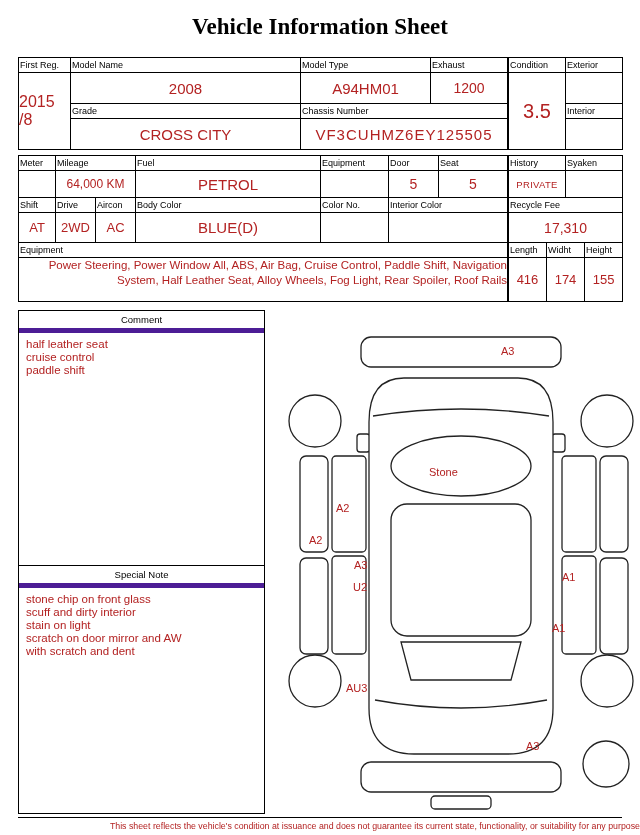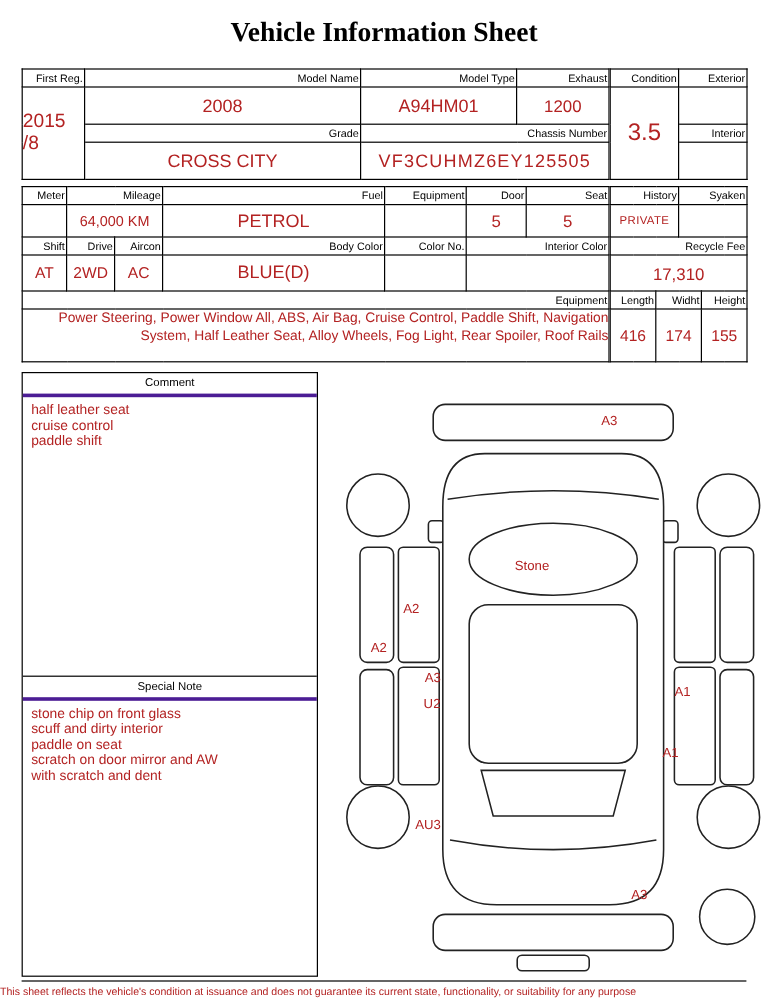--- a/index.html
+++ b/index.html
@@ -2,37 +2,37 @@
 <html><head>
 <meta charset="utf-8">
 <style>
   html,body{margin:0;padding:0;background:#fff;}
   .sheet{position:relative;width:640px;height:835px;background:#fff;
          font-family:"Liberation Sans",sans-serif;color:#111;overflow:hidden;}
   .title{position:absolute;top:14px;left:0;width:100%;text-align:center;
          font-family:"Liberation Serif",serif;font-size:23px;font-weight:600;color:#000;}
   .tbl{position:absolute;border-collapse:collapse;table-layout:fixed;background:#fff;border:1.5px solid #000;}
   .tbl th,.tbl td{border:1px solid #000;padding:0;overflow:hidden;}
-  .hrow th{height:14px;font-size:9px;font-weight:normal;color:#000;text-align:right;vertical-align:middle;padding:0 1px;}
+  .hrow th{height:14px;font-size:9px;font-weight:normal;color:#000;text-align:left;vertical-align:middle;padding:0 1px;}
   .val{color:#b32222;text-align:center;vertical-align:middle;font-size:14px;}
   .v12{font-size:12px}.v13{font-size:13px}.v15{font-size:15px}
   .v20{font-size:20px}.v95{font-size:9.5px;letter-spacing:.3px}
   .sp1{letter-spacing:1px}
   .firstreg{white-space:pre-line;text-align:left;padding-left:5px;font-size:16px;line-height:1.15;}
   .eqtext{font-size:11.5px;color:#b32222;text-align:right;vertical-align:top;padding:2px 5px;line-height:1.3;}
   .cbox{position:absolute;border:1.5px solid #000;background:#fff;}
-  .chead{height:17px;border-bottom:3px solid #4c1d95;font-size:9.5px;color:#000;
+  .chead{height:17px;border-bottom:5px solid #4c1d95;font-size:9.5px;color:#000;
          display:flex;align-items:center;justify-content:center;}
   .chead2{border-top:1px solid #000;}
   .cbody{padding:5px 7px 0 7px;box-sizing:border-box;}
   .cline{font-size:11.5px;color:#b32222;line-height:1.14;}
   .diagram{position:absolute;}
   .mark{position:absolute;font-size:11px;color:#b32222;white-space:nowrap;}
   .footer-rule{position:absolute;left:18px;right:18px;top:817px;border-top:1.5px solid #000;}
-  .footer{position:absolute;top:821px;left:0;width:100%;text-align:left;font-size:8.8px;color:#b32222;}
+  .footer{position:absolute;top:821px;left:0;width:100%;text-align:right;font-size:8.8px;color:#b32222;}
 </style>
 </head>
 <body>
 
 <div class="sheet">
 
   <div class="title">Vehicle Information Sheet</div>
 
   <table class="tbl" style="left:18px;top:57px;width:489px">
     <colgroup>
@@ -182,21 +182,21 @@
     <div class="chead">Comment</div>
     <div class="cbody" style="height:232px">
       <div class="cline">half leather seat</div>
       <div class="cline">cruise control</div>
       <div class="cline">paddle shift</div>
     </div>
     <div class="chead chead2">Special Note</div>
     <div class="cbody">
       <div class="cline">stone chip on front glass</div>
       <div class="cline">scuff and dirty interior</div>
-      <div class="cline">paddle on seat</div>
+      <div class="cline">stain on light</div>
       <div class="cline">scratch on door mirror and AW</div>
       <div class="cline">with scratch and dent</div>
     </div>
   </div>
 
   <div class="diagram" style="left:280px;top:306px;width:368px;height:508px">
     <svg viewBox="0 0 368 508" width="368" height="508">
       <g fill="#ffffff" stroke="#222222" stroke-width="1.3">
         <rect x="81" y="31" width="200" height="30" rx="10"></rect>
         <rect x="20" y="150" width="28" height="96" rx="6"></rect>

